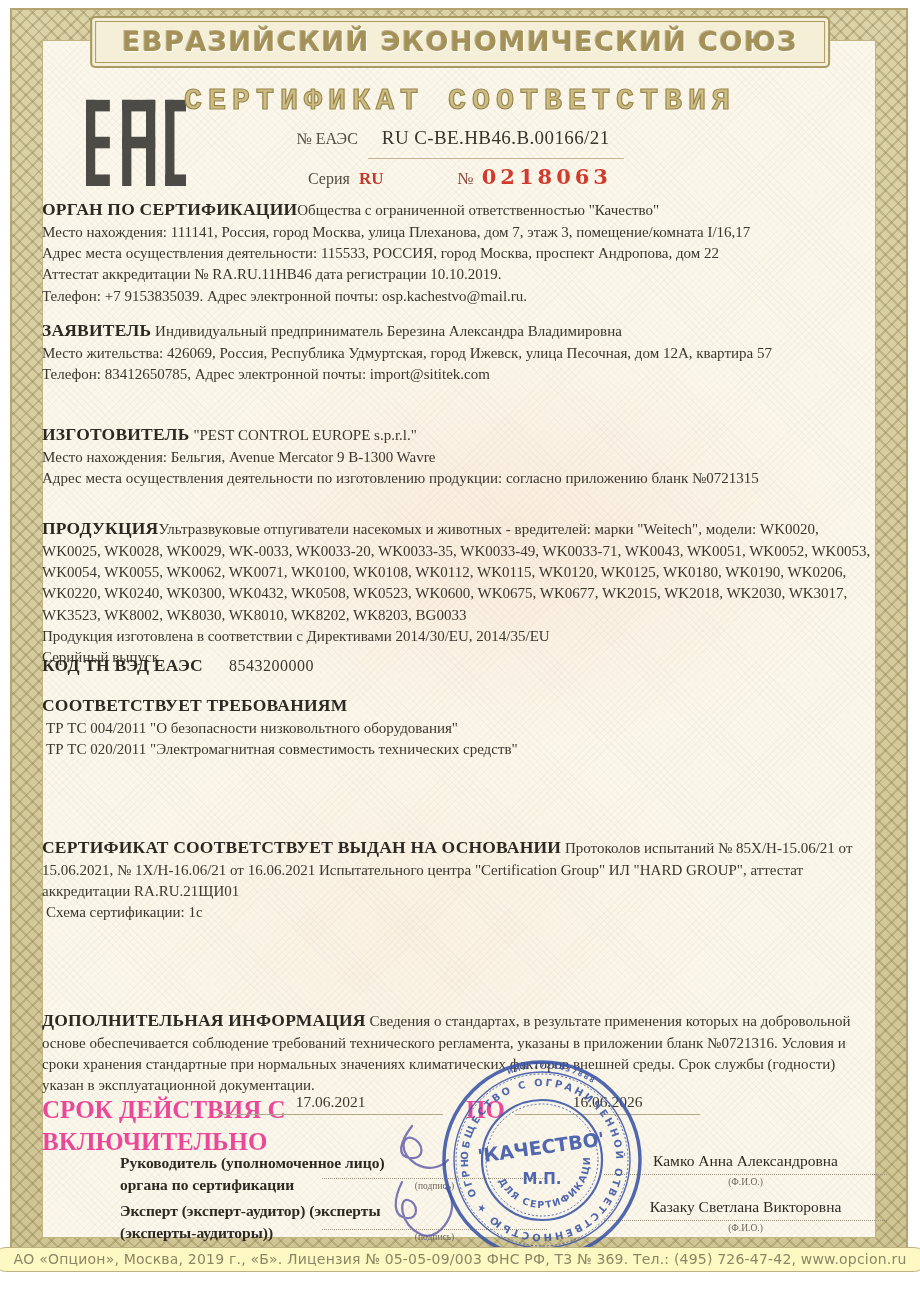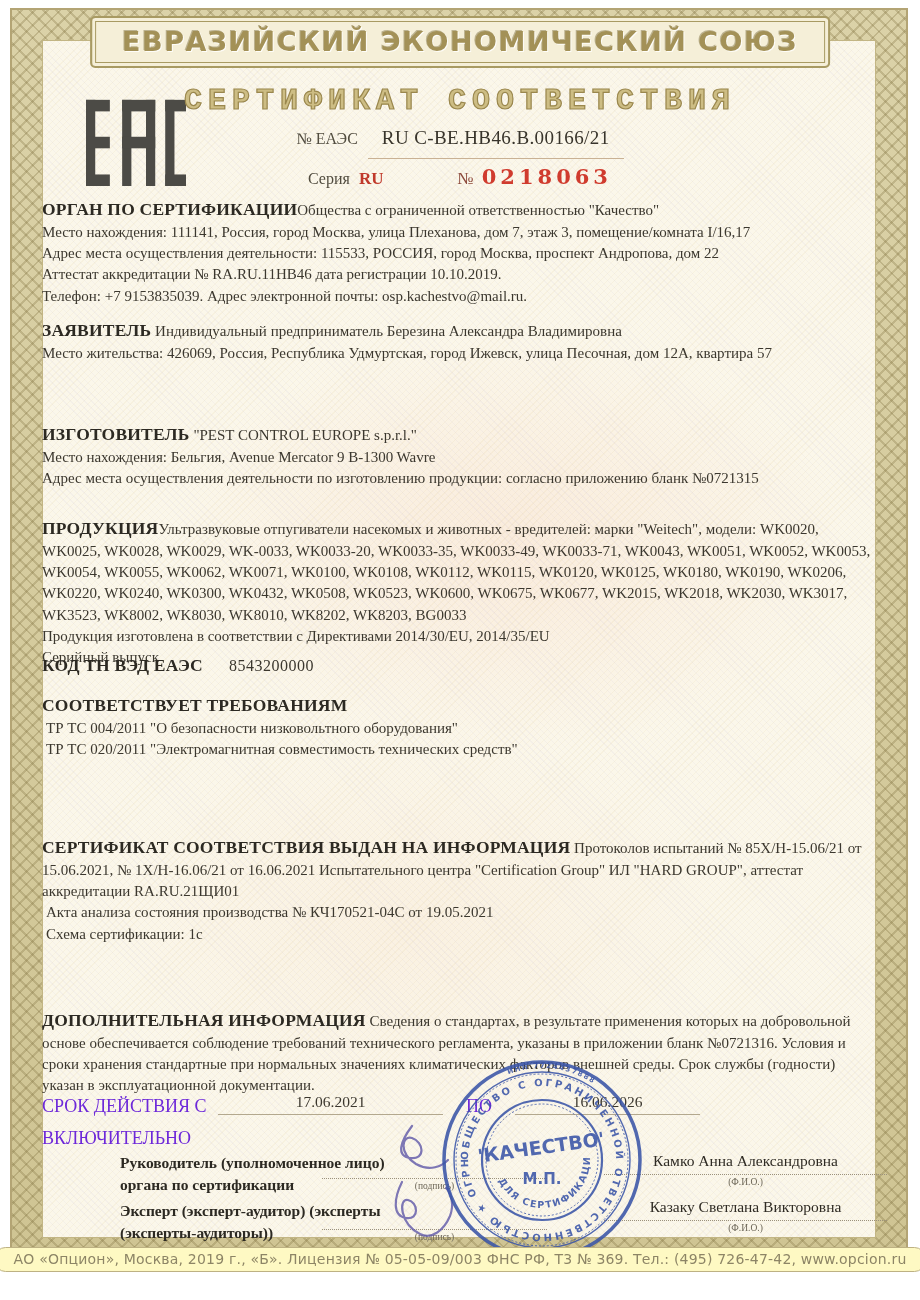--- a/index.html
+++ b/index.html
@@ -40,21 +40,21 @@
   .series-value{font-size:17px;font-weight:bold;color:#c0392b;margin-left:9px;}
   .blank-label{font-size:17px;color:#8d4a3c;margin-left:74px;}
   .blank-value{font-size:21px;font-weight:bold;color:#d03b2e;letter-spacing:4px;margin-left:8px;
     font-family:"DejaVu Serif",serif;}
   
   .sec{position:absolute;left:42px;width:838px;font-size:15px;line-height:1.42;color:#3b372e;}
   .sec-title{font-weight:bold;font-size:17.5px;color:#2c2922;letter-spacing:.2px;}
   .sec .line{margin:0;}
   .kod-value{font-size:16px;margin-left:26px;letter-spacing:.5px;}
   
-  .srok-label{position:absolute;left:42px;font-weight:normal;font-size:18px;color:#6d28d9;}
+  .srok-label{position:absolute;left:42px;font-weight:bold;font-size:25px;color:#ec4899;}
   .srok-date{position:absolute;text-align:center;font-size:15.5px;color:#3b372e;
     border-bottom:1px solid #b3a88e;padding-bottom:3px;}
   
   .sig-role{position:absolute;width:285px;font-weight:bold;font-size:15.5px;line-height:1.45;color:#2c2922;}
   .sig-area{position:absolute;width:225px;text-align:center;}
   .sig-area .rule{border-bottom:1px dotted #9b917c;height:26px;}
   .caption{font-size:9.5px;color:#6c6657;margin-top:2px;}
   .name-area{position:absolute;width:295px;text-align:center;}
   .name-area .nm{font-size:15.5px;color:#2f2b24;}
   .name-area .rule{border-bottom:1px dotted #9b917c;height:4px;margin:0 6px;}
@@ -107,20 +107,21 @@
     <div class="line"><span class="sec-title">ОРГАН ПО СЕРТИФИКАЦИИ</span><span>Общества с ограниченной ответственностью "Качество"</span></div>
     <div class="line">Место нахождения: 111141, Россия, город Москва, улица Плеханова, дом 7, этаж 3, помещение/комната I/16,17</div>
     <div class="line">Адрес места осуществления деятельности: 115533, РОССИЯ, город Москва, проспект Андропова, дом 22</div>
     <div class="line">Аттестат аккредитации № RA.RU.11НВ46 дата регистрации 10.10.2019.</div>
     <div class="line">Телефон: +7 9153835039. Адрес электронной почты: osp.kachestvo@mail.ru.</div>
   </div>
 
   <div class="sec" style="top:318px">
     <div class="line"><span class="sec-title">ЗАЯВИТЕЛЬ</span> <span>Индивидуальный предприниматель Березина Александра Владимировна</span></div>
     <div class="line">Место жительства: 426069, Россия, Республика Удмуртская, город Ижевск, улица Песочная, дом 12А, квартира 57</div>
+    <div class="line">Телефон: 83412650785, Адрес электронной почты: import@sititek.com</div>
   </div>
 
   <div class="sec" style="top:422px">
     <div class="line"><span class="sec-title">ИЗГОТОВИТЕЛЬ</span> <span>"PEST CONTROL EUROPE s.p.r.l."</span></div>
     <div class="line">Место нахождения: Бельгия, Avenue Mercator 9 B-1300 Wavre</div>
     <div class="line">Адрес места осуществления деятельности по изготовлению продукции: согласно приложению бланк №0721315</div>
   </div>
 
   <div class="sec" style="top:516px">
     <div class="line"><span class="sec-title">ПРОДУКЦИЯ</span><span>Ультразвуковые отпугиватели насекомых и животных - вредителей: марки "Weitech", модели: WK0020, WK0025, WK0028, WK0029, WK-0033, WK0033-20, WK0033-35, WK0033-49, WK0033-71, WK0043, WK0051, WK0052, WK0053, WK0054, WK0055, WK0062, WK0071, WK0100, WK0108, WK0112, WK0115, WK0120, WK0125, WK0180, WK0190, WK0206, WK0220, WK0240, WK0300, WK0432, WK0508, WK0523, WK0600, WK0675, WK0677, WK2015, WK2018, WK2030, WK3017, WK3523, WK8002, WK8030, WK8010, WK8202, WK8203, BG0033</span></div>
@@ -132,22 +133,21 @@
     <span class="sec-title">КОД ТН ВЭД ЕАЭС</span><span class="kod-value">8543200000</span>
   </div>
 
   <div class="sec" style="top:693px">
     <div class="line"><span class="sec-title">СООТВЕТСТВУЕТ ТРЕБОВАНИЯМ</span></div>
     <div class="line" style="padding-left:4px">ТР ТС 004/2011 "О безопасности низковольтного оборудования"</div>
     <div class="line" style="padding-left:4px">ТР ТС 020/2011 "Электромагнитная совместимость технических средств"</div>
   </div>
 
   <div class="sec" style="top:835px">
-    <div class="line"><span class="sec-title">СЕРТИФИКАТ СООТВЕТСТВИЯ  ВЫДАН НА ИНФОРМАЦИЯ</span> <span>Протоколов испытаний № 85Х/Н-15.06/21 от 15.06.2021, № 1Х/Н-16.06/21 от 16.06.2021 Испытательного центра "Certification Group" ИЛ "HARD GROUP", аттестат аккредитации RA.RU.21ЩИ01</span></div>
-    <div class="line" style="padding-left:4px">Акта анализа состояния производства № КЧ170521-04С от 19.05.2021</div>
+    <div class="line"><span class="sec-title">СЕРТИФИКАТ СООТВЕТСТВУЕТ  ВЫДАН НА ОСНОВАНИИ</span> <span>Протоколов испытаний № 85Х/Н-15.06/21 от 15.06.2021, № 1Х/Н-16.06/21 от 16.06.2021 Испытательного центра "Certification Group" ИЛ "HARD GROUP", аттестат аккредитации RA.RU.21ЩИ01</span></div>
     <div class="line" style="padding-left:4px">Схема сертификации: 1с</div>
   </div>
 
   <div class="sec" style="top:1008px">
     <div class="line"><span class="sec-title">ДОПОЛНИТЕЛЬНАЯ ИНФОРМАЦИЯ</span> <span>Сведения о стандартах, в результате применения которых на добровольной основе обеспечивается соблюдение требований технического регламента, указаны в приложении бланк №0721316. Условия и сроки хранения стандартные при нормальных значениях климатических факторов внешней среды. Срок службы (годности) указан в эксплуатационной документации.</span></div>
   </div>
 
   <div class="srok-label" style="top:1096px">СРОК ДЕЙСТВИЯ С</div>
   <div class="srok-date" style="left:218px;top:1093px;width:225px">17.06.2021</div>
   <div class="srok-label" style="left:466px;top:1096px">ПО</div>

